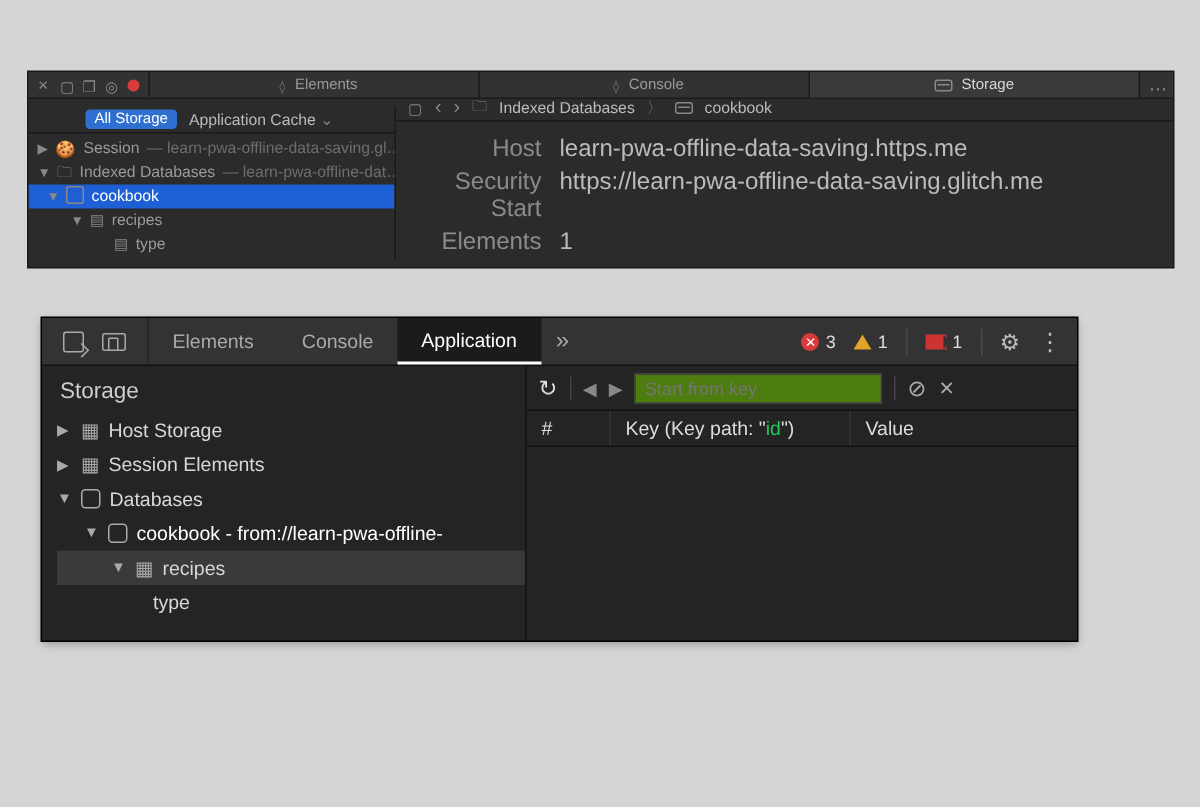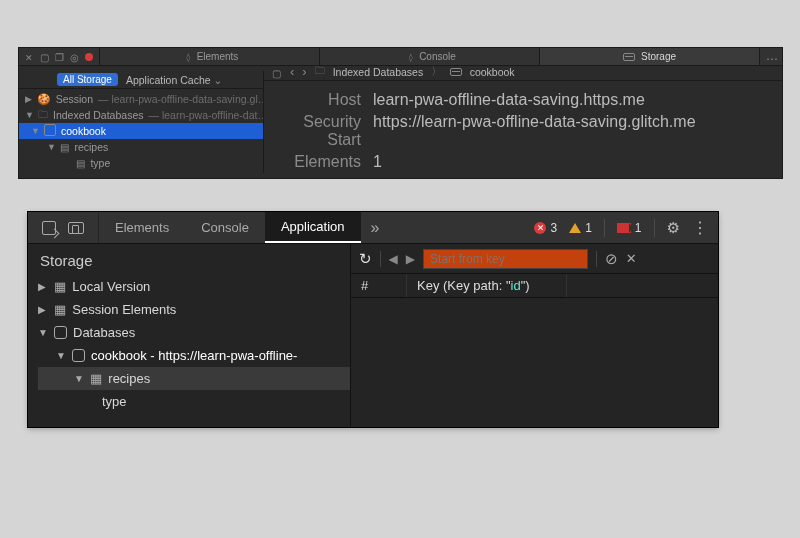--- a/index.html
+++ b/index.html
@@ -189,34 +189,34 @@
   .p2-tool {
     height:30px; border-bottom:1px solid #111;
     display:flex; align-items:center; gap:8px; padding:0 8px;
     color:#aaa;
   }
   .p2-tool .refresh::before{content:"↻"; font-size:15px; color:#ddd;}
   .p2-tool .sep{ width:1px;height:16px;background:#444;}
   .p2-tool .play-l::before{content:"◀"; font-size:12px; color:#888;}
   .p2-tool .play-r::before{content:"▶"; font-size:12px; color:#888;}
   .p2-input{
-    background:#c2410c;border:1px solid #444;color:#ccc;
+    background:#4d7c0f;border:1px solid #444;color:#ccc;
     height:20px;width:165px;padding:0 6px;font-size:12px;
   }
   .p2-tool .ban::before{content:"⊘"; font-size:15px; color:#aaa;}
   .p2-tool .close::before{content:"✕"; font-size:13px; color:#aaa;}
 
   .p2-cols {
     height:24px;border-bottom:1px solid #111;
     display:flex;align-items:center;font-size:13px;color:#ddd;
   }
   .p2-cols .c{padding:0 10px;border-right:1px solid #333;height:100%;display:flex;align-items:center;}
   .p2-cols .c0{width:56px;}
   .p2-cols .c1{width:160px;}
-  .keypath .lit{color:#5eead4;}
+  .keypath .lit{color:#22c55e;}
 </style>
 </head>
 <body>
 
 <div class="panel1">
 
   <div class="p1-tabs">
     <div class="seg">
       <span class="icon-sm icon-x"></span>
       <span class="icon-sm icon-square"></span>
@@ -333,36 +333,36 @@
     </div>
   </div>
 
   <div class="p2-body">
     <div class="p2-side">
       <h4>Storage</h4>
 
       <div class="p2-srow">
         <span class="tw">▶</span>
         <span class="ico-grid"></span>
-        <span>Local Version</span>
+        <span>Host Storage</span>
       </div>
       <div class="p2-srow">
         <span class="tw">▶</span>
         <span class="ico-grid"></span>
         <span>Session Elements</span>
       </div>
       <div class="p2-srow">
         <span class="tw">▼</span>
         <span class="ico-db"></span>
         <span>Databases</span>
       </div>
       <div class="p2-srow ind1">
         <span class="tw">▼</span>
         <span class="ico-db"></span>
-        <span class="hl">cookbook - https://learn-pwa-offline-</span>
+        <span class="hl">cookbook - from://learn-pwa-offline-</span>
       </div>
       <div class="p2-srow ind2 sel">
         <span class="tw">▼</span>
         <span class="ico-grid"></span>
         <span>recipes</span>
       </div>
       <div class="p2-srow ind3">
         <span>type</span>
       </div>
     </div>
@@ -378,17 +378,18 @@
         <span class="ban"></span>
         <span class="close"></span>
       </div>
       <div class="p2-cols">
         <div class="c c0">#</div>
         <div class="c c1 keypath">
           <span>Key (Key path: "</span>
             <span class="lit">id</span>
             <span>")</span>
         </div>
+        <div class="c" style="flex:1;border-right:none">Value</div>
       </div>
       <div style="flex:1"></div>
     </div>
   </div>
 </div>
 
 </body></html>

